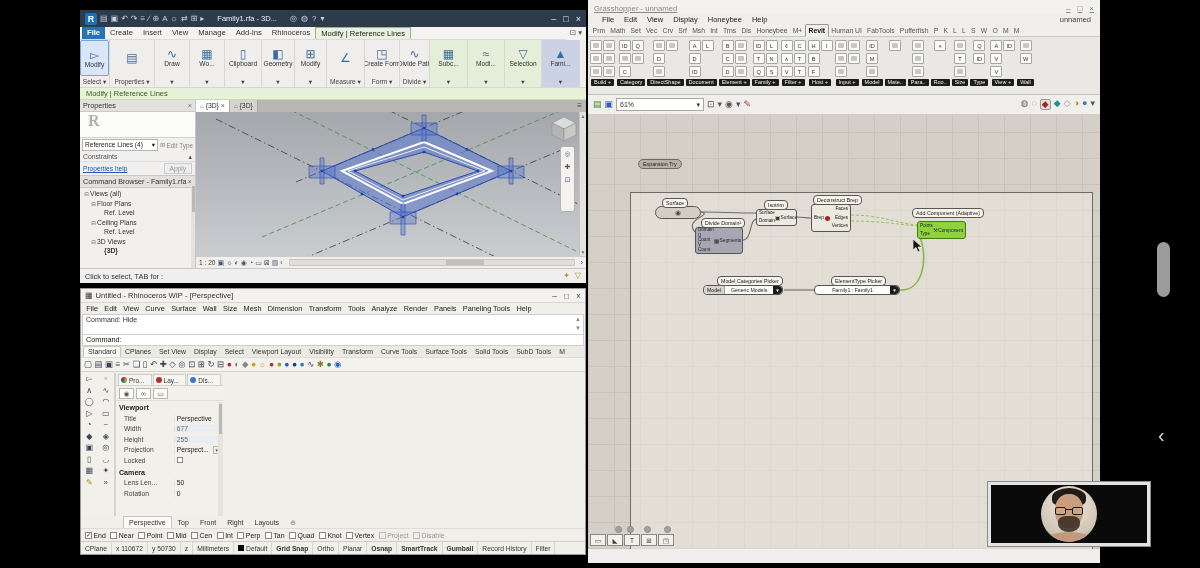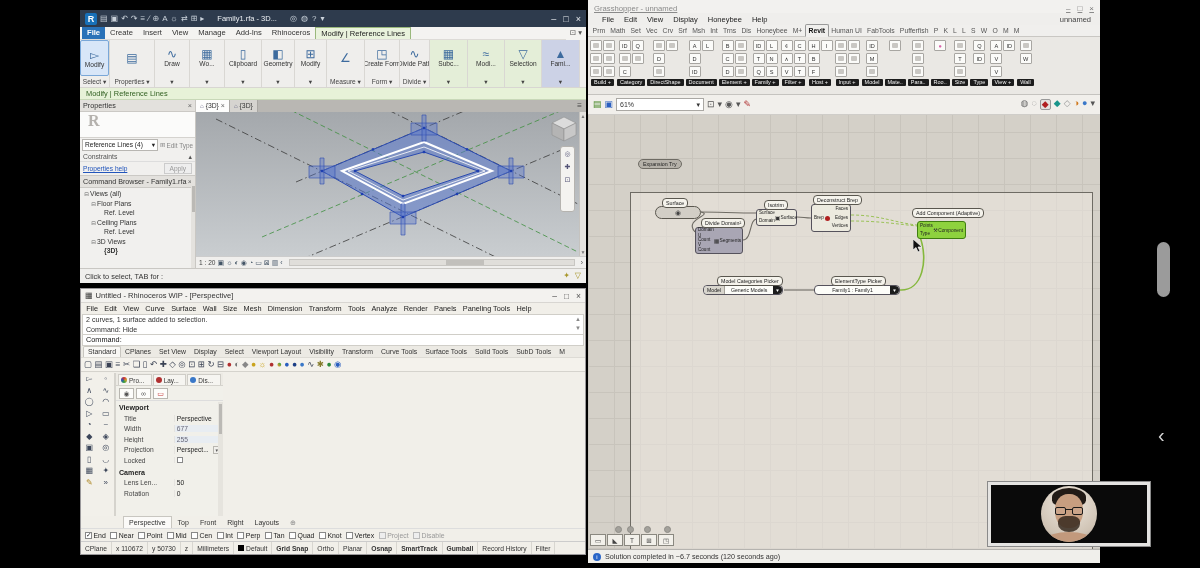--- a/index.html
+++ b/index.html
@@ -501,21 +501,20 @@
         <span>Dimension</span>
         <span>Transform</span>
         <span>Tools</span>
         <span>Analyze</span>
         <span>Render</span>
         <span>Panels</span>
         <span>Paneling Tools</span>
         <span>Help</span>
       </div>
     <div class="rh-hist">
-      <div>2 curves, 1 surface added to selection.</div>
       <div>Command: Hide</div>
       <div class="arr">▲<br>▼</div>
     </div>
     <div class="rh-cmd"><span>Command:</span></div>
     <div class="rh-tabs">
         <span class="active">Standard</span>
         <span>CPlanes</span>
         <span>Set View</span>
         <span>Display</span>
         <span>Select</span>
@@ -1078,24 +1077,20 @@
           <span class="mb">⊞</span>
           <span class="mb">◳</span>
         </div>
 
       <div class="gh-cursor">
         <svg width="10" height="14" viewBox="0 0 10 14">
           <polygon points="0,0 0,11 3,8.5 5,13 7,12 5,8 9,8" fill="#111" stroke="#fff" stroke-width="0.7"></polygon>
         </svg>
       </div>
     </div>
-    <div class="gh-status">
-      <span class="info-ic">i</span>
-      <span>Solution completed in ~6.7 seconds (120 seconds ago)</span>
-    </div>
   </div>
 
   <div class="scroll-pill"></div>
   <div class="back-chevron">‹</div>
   <div class="webcam">
     <div class="cam-circle">
       <div class="cam-torso"></div>
       <div class="cam-hair"></div>
       <div class="cam-face"></div>
       <div class="cam-beard"></div>

